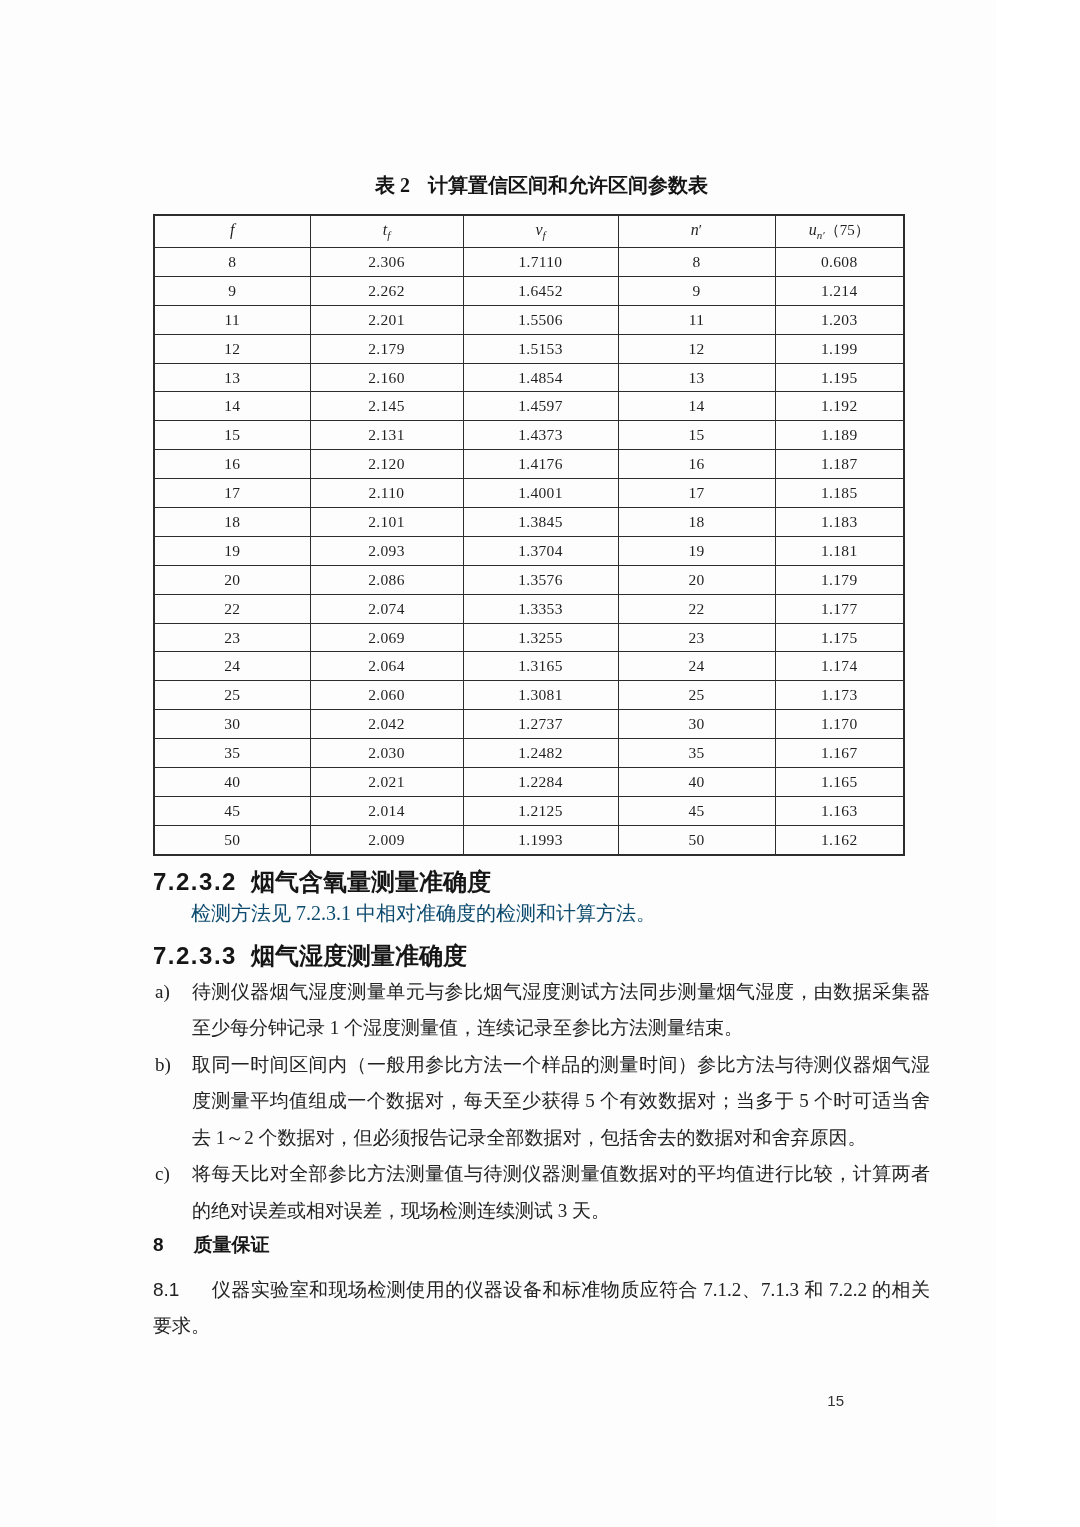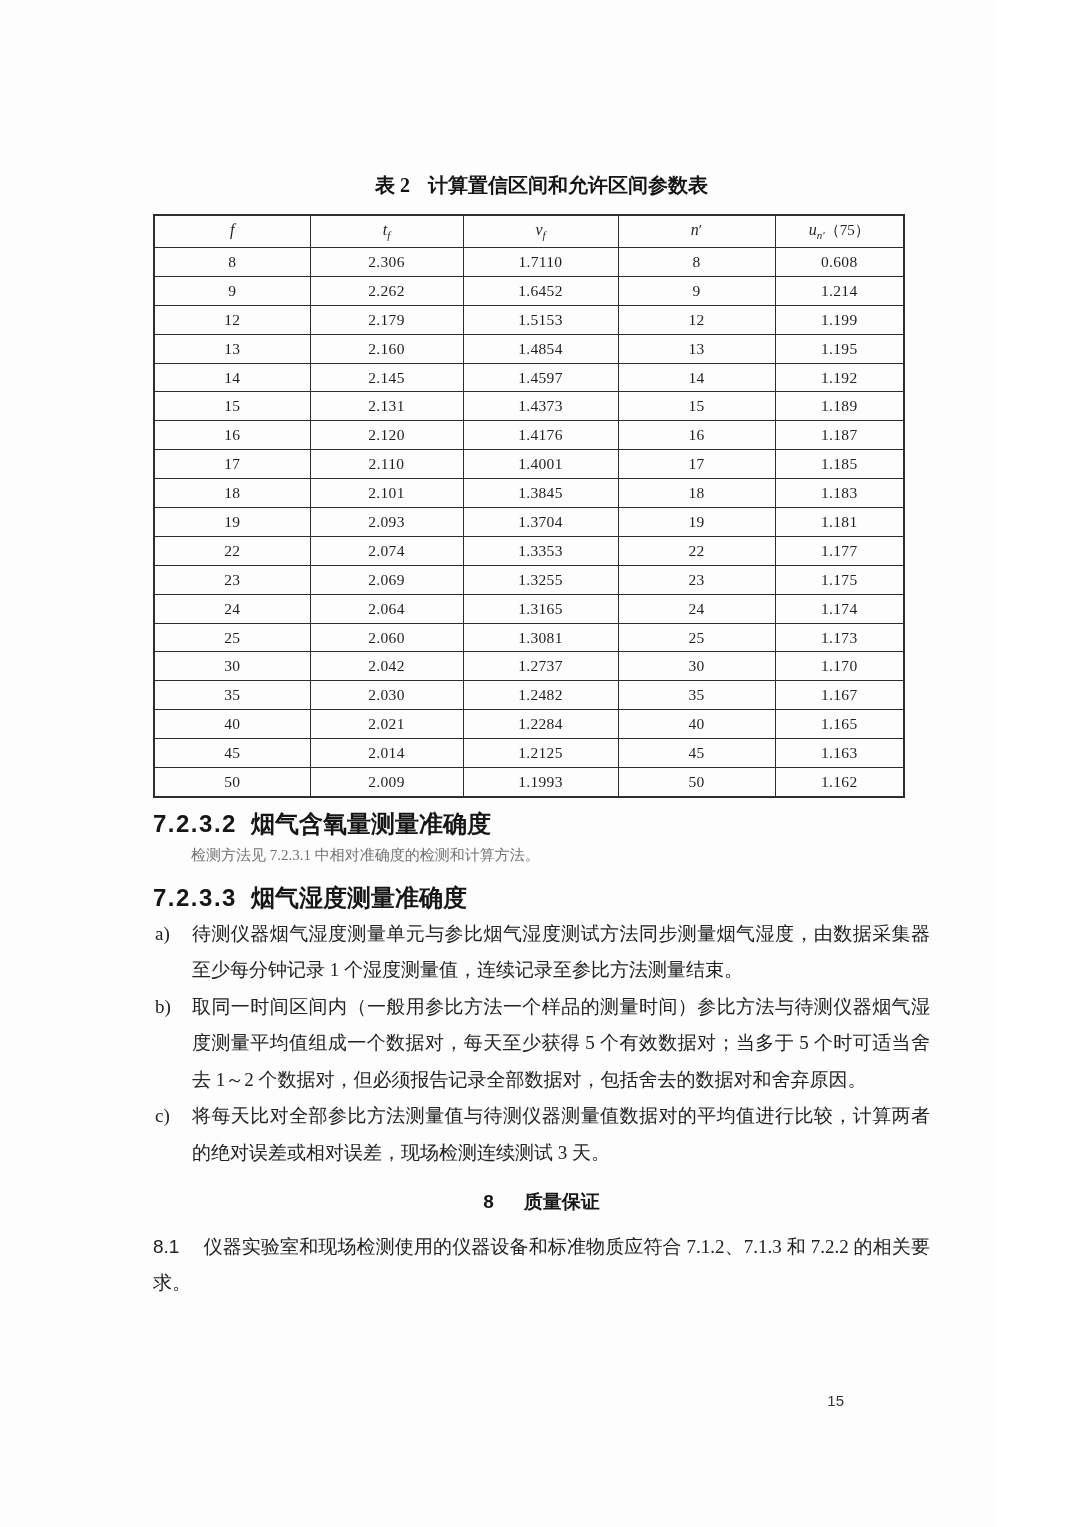--- a/index.html
+++ b/index.html
@@ -54,60 +54,59 @@
     font-family: "Liberation Sans", "DejaVu Sans", sans-serif;
     font-weight: bold;
     font-size: 24px;
     line-height: 31px;
     color: #161616;
   }
   .clause .cnum { margin-right: 14px; letter-spacing: 1.5px; }
 
   .indent-p {
     margin: 0;
-    font-size: 15px;
+    font-size: 20px;
     line-height: 33px;
     text-indent: 38px;
-    color: #737373;
+    color: #0c4a6e;
   }
 
   .list { margin-top: 3px; }
   .list-item {
     position: relative;
     padding-left: 39px;
     font-size: 19px;
     line-height: 36.5px;
     text-align: justify;
     text-justify: inter-character;
     color: #222;
   }
   .li-label { position: absolute; left: 2px; top: 0; }
 
   .section-h {
-    margin: 15px 0 0 0;
+    margin: 0 0 0 0;
     font-family: "Liberation Sans", "DejaVu Sans", sans-serif;
     font-weight: bold;
     font-size: 19px;
     line-height: 32px;
     color: #161616;
-    text-align: center;
   }
   .section-h .cnum8 { margin-right: 30px; }
 
   .p81 {
     margin: 11px 0 0 0;
     font-size: 19px;
     line-height: 36px;
     text-align: justify;
     text-justify: inter-character;
     color: #222;
   }
   .p81 .cnum81 {
     font-family: "Liberation Sans", "DejaVu Sans", sans-serif;
-    margin-right: 24px;
+    margin-right: 32px;
   }
 
   .page-number {
     position: absolute;
     top: 1392px;
     right: 152px;
     font-size: 15px;
     font-family: "Liberation Sans", "DejaVu Sans", sans-serif;
     color: #333;
   }
@@ -148,20 +147,27 @@
             <td>0.608</td>
           </tr>
           <tr>
             <td>9</td>
             <td>2.262</td>
             <td>1.6452</td>
             <td>9</td>
             <td>1.214</td>
           </tr>
           <tr>
+            <td>11</td>
+            <td>2.201</td>
+            <td>1.5506</td>
+            <td>11</td>
+            <td>1.203</td>
+          </tr>
+          <tr>
             <td>12</td>
             <td>2.179</td>
             <td>1.5153</td>
             <td>12</td>
             <td>1.199</td>
           </tr>
           <tr>
             <td>13</td>
             <td>2.160</td>
             <td>1.4854</td>
@@ -202,20 +208,27 @@
             <td>1.3845</td>
             <td>18</td>
             <td>1.183</td>
           </tr>
           <tr>
             <td>19</td>
             <td>2.093</td>
             <td>1.3704</td>
             <td>19</td>
             <td>1.181</td>
+          </tr>
+          <tr>
+            <td>20</td>
+            <td>2.086</td>
+            <td>1.3576</td>
+            <td>20</td>
+            <td>1.179</td>
           </tr>
           <tr>
             <td>22</td>
             <td>2.074</td>
             <td>1.3353</td>
             <td>22</td>
             <td>1.177</td>
           </tr>
           <tr>
             <td>23</td>

